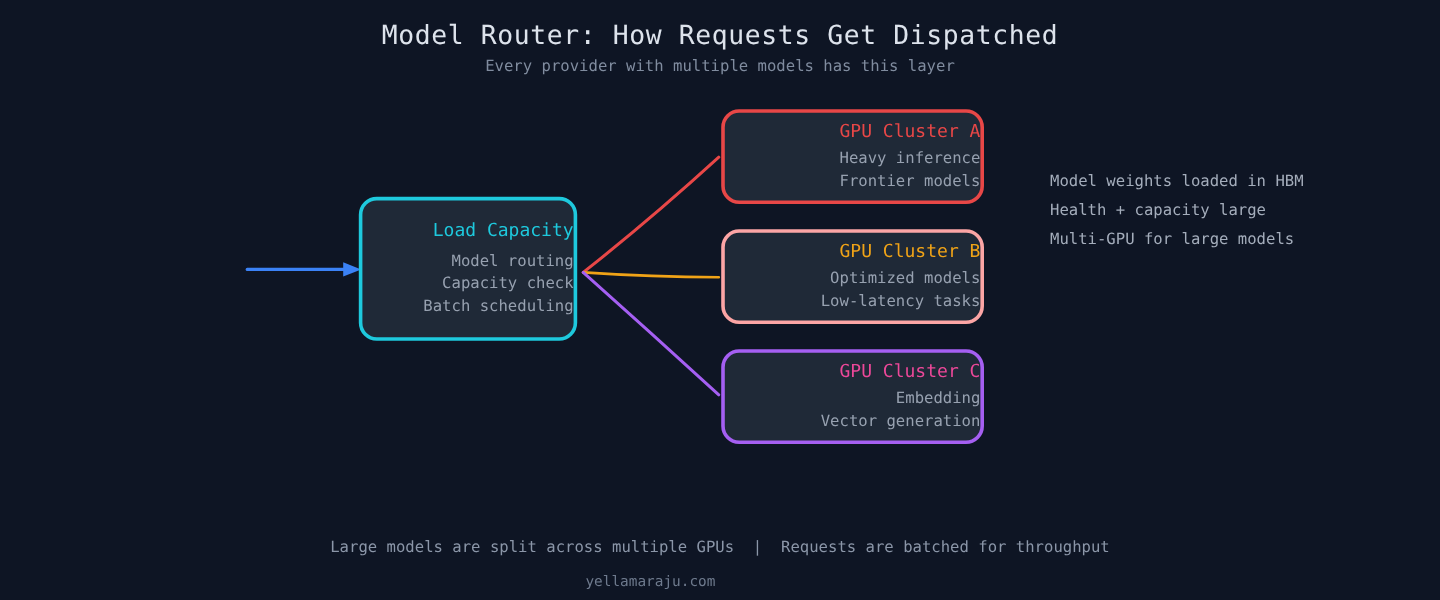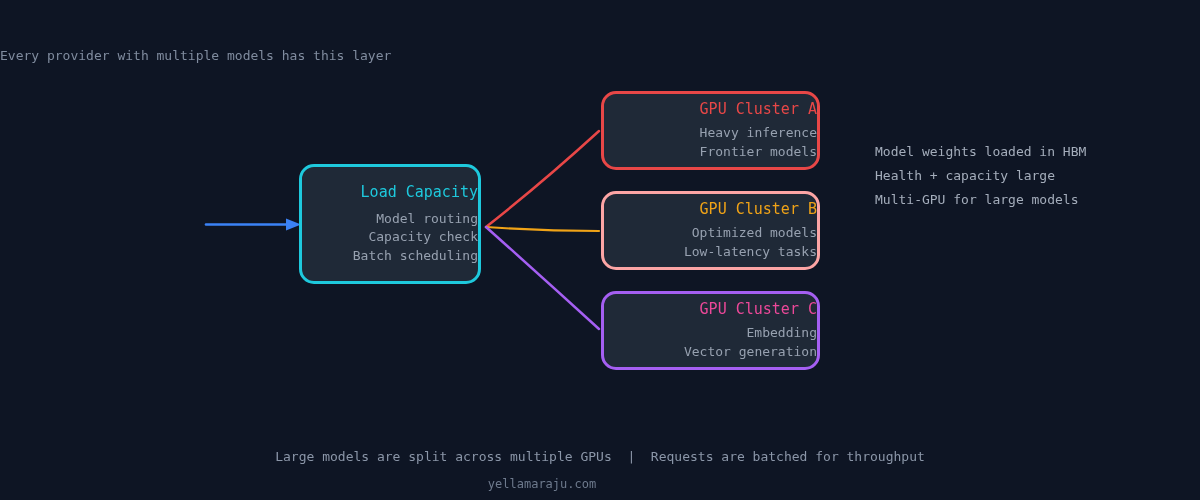--- a/index.html
+++ b/index.html
@@ -16,21 +16,21 @@
     position: absolute;
     top: 18px; left: 0; width: 1200px;
     text-align: center;
     font-size: 22px;
     color: #dde3ec;
     letter-spacing: 0.5px;
   }
   .subtitle {
     position: absolute;
     top: 48px; left: 0; width: 1200px;
-    text-align: left;
+    text-align: center;
     font-size: 13px;
     color: #808c9f;
   }
   svg.edges { position: absolute; left: 0; top: 0; }
   .node {
     position: absolute;
     background: #1f2937;
     border-radius: 15px;
     display: flex;
     flex-direction: column;
@@ -93,20 +93,21 @@
       <polygon points="286,218.5 301,224.5 286,230.5" fill="#3b82f6"></polygon>
     </g>
 
     <path d="M486 227 Q542 183 599 131" stroke="#e84747" stroke-width="2.5" fill="none" stroke-linecap="round"></path>
 
     <path d="M486 227 Q544 231 599 231" stroke="#f0a317" stroke-width="2.2" fill="none" stroke-linecap="round"></path>
 
     <path d="M486 227 Q542 277 599 329" stroke="#a55ff2" stroke-width="2.5" fill="none" stroke-linecap="round"></path>
   </svg>
 
+  <div class="title">Model Router: How Requests Get Dispatched</div>
   <div class="subtitle">Every provider with multiple models has this layer</div>
 
 
   <div class="node node-balancer">
     <div class="node-title">Load Capacity</div>
     <div class="node-line">Model routing</div>
     <div class="node-line">Capacity check</div>
     <div class="node-line">Batch scheduling</div>
   </div>
 

